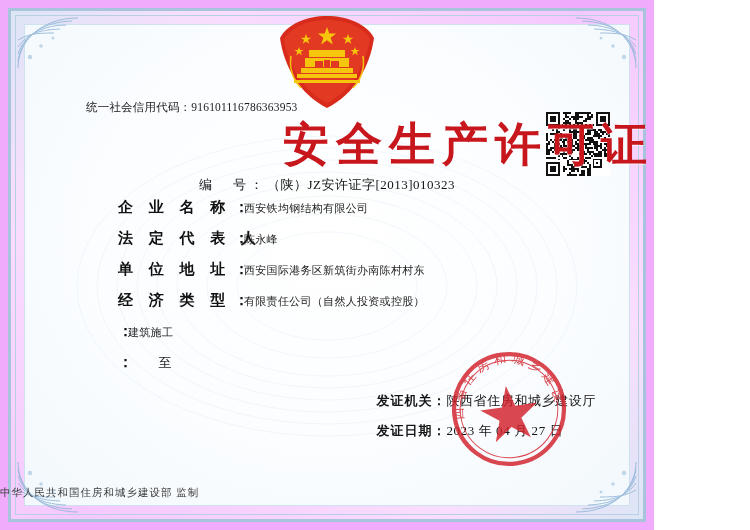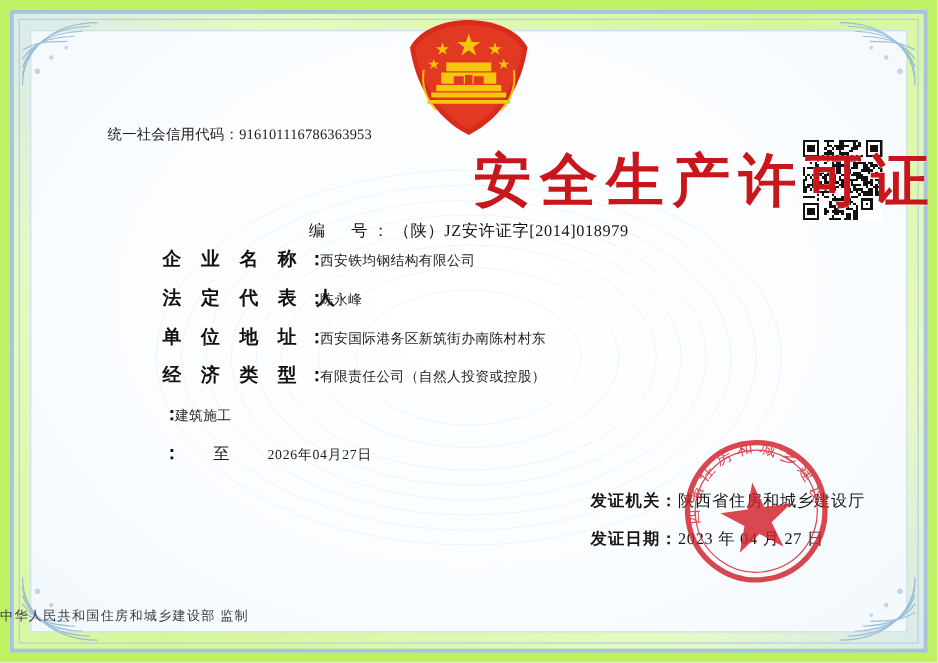--- a/index.html
+++ b/index.html
@@ -10,23 +10,23 @@
   body {
     width: 750px;
     height: 530px;
     font-family: "Liberation Serif", "DejaVu Serif", serif;
     overflow: hidden;
   }
 
   
   #certificate {
     position: relative;
-    width: 750px;
+    width: 654px;
     height: 530px;
-    background: #bef264;
+    background: #f0abfc;
     box-sizing: border-box;
   }
 
   .border-outer {
     position: absolute;
     left: 8px;
     top: 8px;
     right: 8px;
     bottom: 8px;
     border: 3px solid #a8c4dd;
@@ -141,21 +141,20 @@
   .fields {
     position: absolute;
     left: 118px;
     top: 198px;
     width: 520px;
   }
   .frow {
     display: flex;
     align-items: baseline;
     height: 31px;
-    margin-left: 12px;
   }
   .flabel {
     width: 116px;
     flex: none;
     font-size: 15px;
     font-weight: bold;
     color: #111;
     letter-spacing: 6px;
     white-space: nowrap;
   }
@@ -844,21 +843,21 @@
         <rect x="18" y="32" width="1" height="1"></rect>
         <rect x="19" y="32" width="1" height="1"></rect>
         <rect x="21" y="32" width="1" height="1"></rect>
         <rect x="22" y="32" width="1" height="1"></rect>
       </g>
   </svg>
 
   <div class="doc-title">安全生产许可证</div>
 
   <div class="cert-no">
-    <span class="lbl">编　号：</span><span>（陕）JZ安许证字[2014]018979</span>
+    <span class="lbl">编　号：</span><span>（陕）JZ安许证字[2013]010323</span>
   </div>
 
   <div class="fields">
 
     <div class="frow">
       <span class="flabel">企 业 名 称</span>
       <span class="fcolon">：</span>
       <span class="fvalue">西安铁均钢结构有限公司</span>
     </div>
 
@@ -881,21 +880,20 @@
     </div>
 
     <div class="frow">
       <span class="fcolon">：</span>
       <span class="fvalue">建筑施工</span>
     </div>
 
     <div class="frow">
       <span class="fcolon">：</span>
       <span class="mid-word">至</span>
-      <span class="fvalue date">2026年04月27日</span>
     </div>
   </div>
 
   <div class="issue-block">
     <div class="issue-line">
       <span class="lab">发证机关：</span><span class="val">陕西省住房和城乡建设厅</span>
     </div>
     <div class="issue-line">
       <span class="lab">发证日期：</span><span class="val">2023 年 04 月 27 日</span>
     </div>

